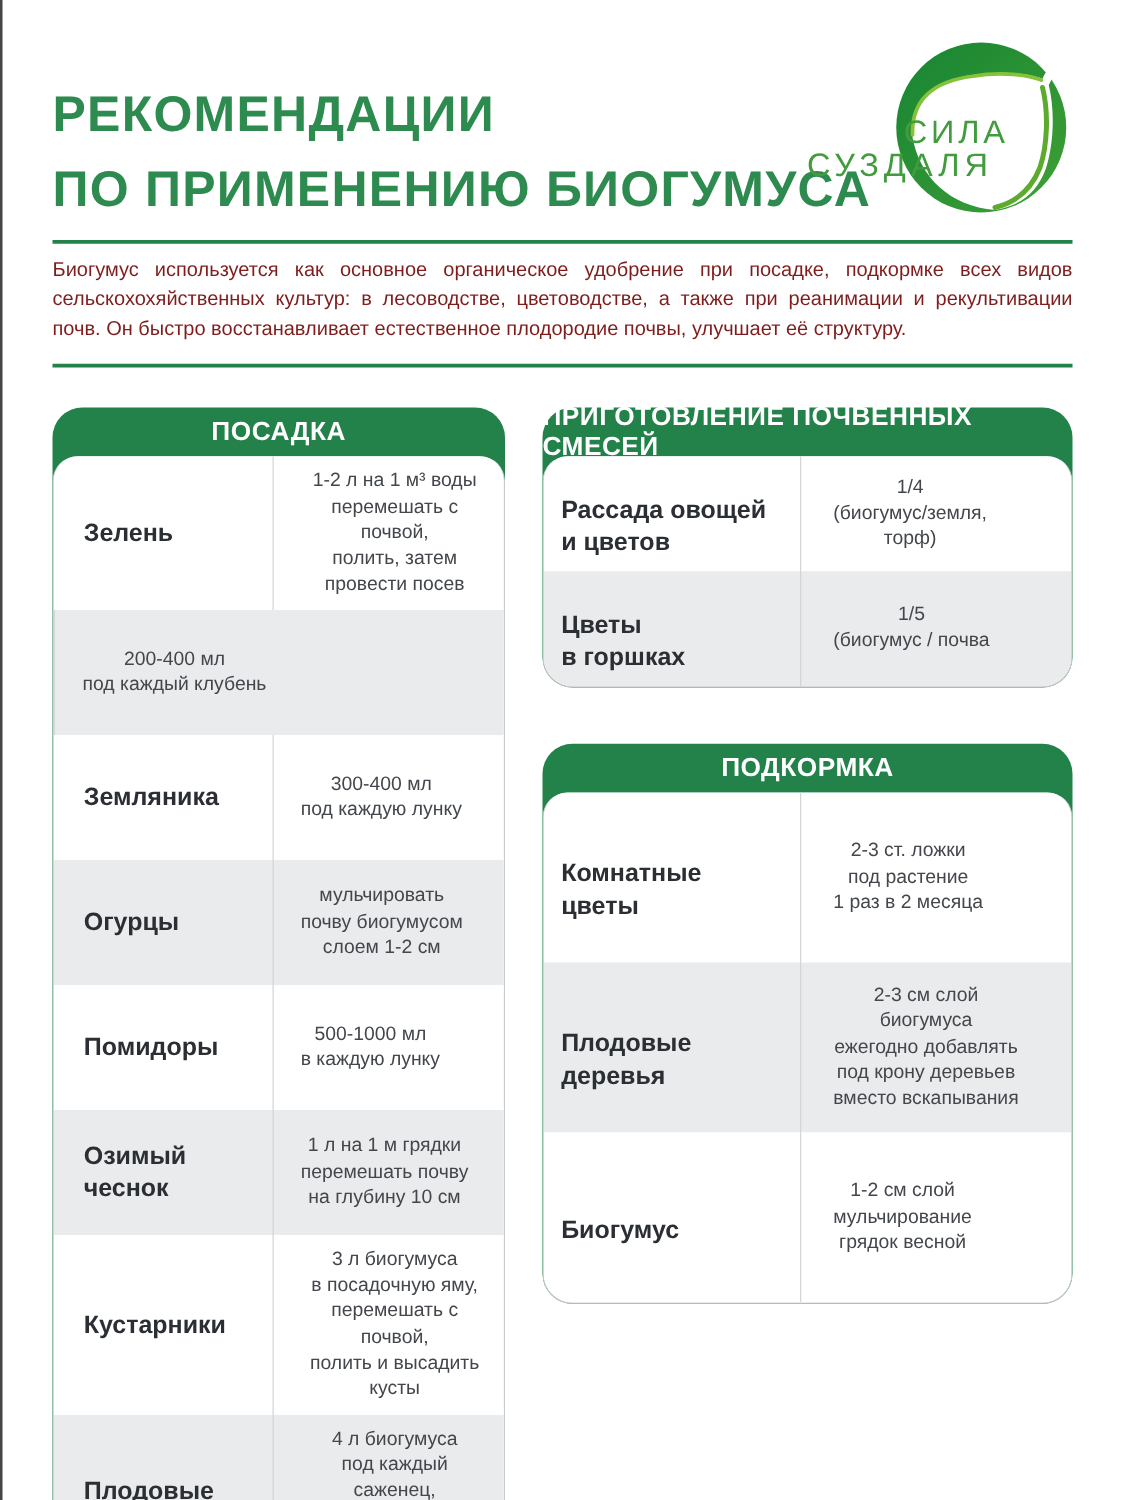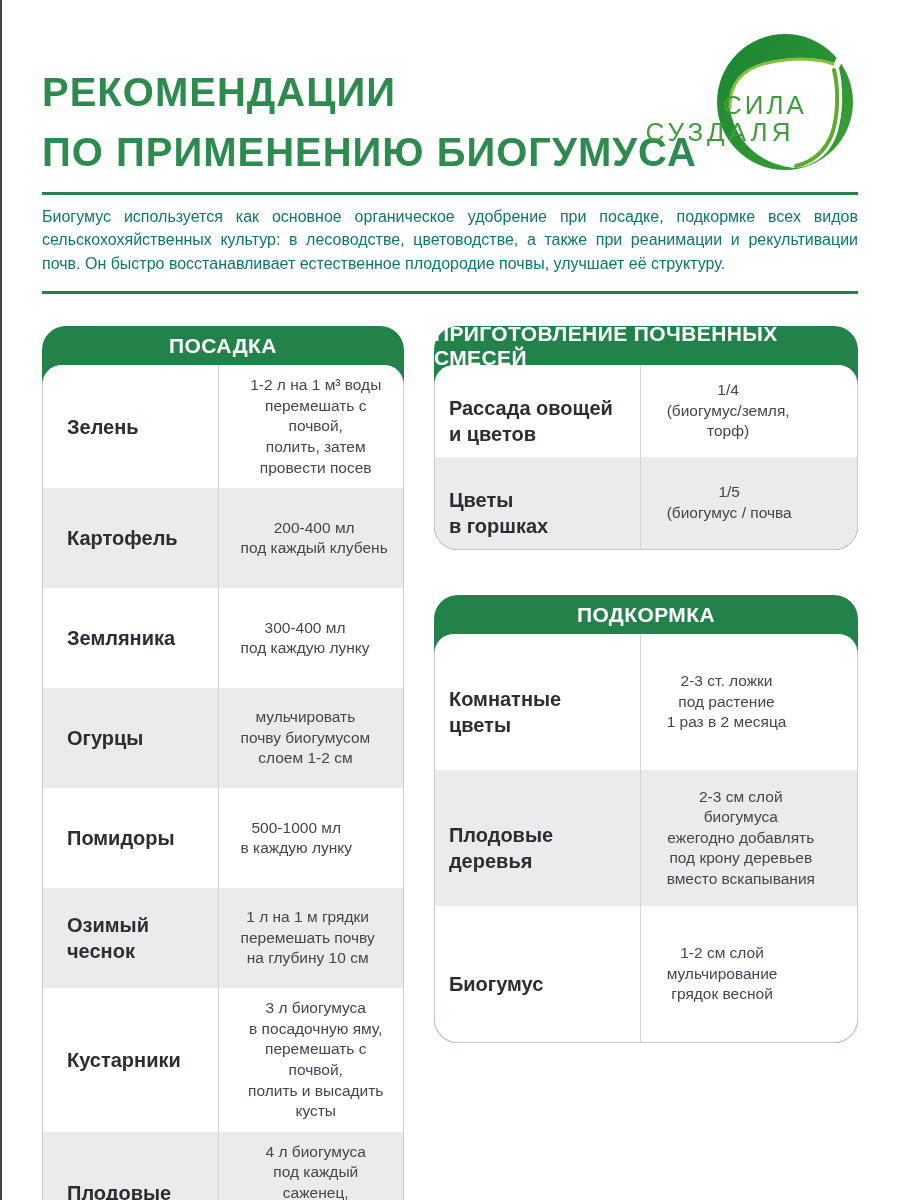--- a/index.html
+++ b/index.html
@@ -21,21 +21,21 @@
   .title{
     position:absolute;left:0;top:62px;
     color:var(--title-green);font-size:40px;font-weight:bold;
     letter-spacing:1px;line-height:1.5;white-space:pre-line;
   }
   .logo{position:absolute;right:0;top:30px;width:210px;height:160px;}
   .logo svg{overflow:visible;}
   .green-line{height:3px;background:var(--green);border:none;}
   .intro{
     margin:10px 0 16px 0;
-    font-size:16px;line-height:1.46;color:#0f766e;text-align:justify;
+    font-size:16px;line-height:1.46;color:#7f1d1d;text-align:justify;
   }
   .tables{display:flex;gap:30px;margin-top:32px;}
   .col-left{width:396px;}
   .col-right{width:464px;}
   .card{background:var(--green);border-radius:24px;}
   .card + .card{margin-top:45px;}
   .card-header{
     height:39px;display:flex;align-items:center;justify-content:center;
     color:#ffffff;font-weight:bold;font-size:21px;letter-spacing:.4px;
   }
@@ -98,21 +98,20 @@
         <div class="card-header">ПОСАДКА</div>
         <div class="card-body">
             <div class="row">
               <div class="cell label">Зелень</div>
               <div class="cell value">1-2 л на 1 м³ воды
 перемешать с почвой,
 полить, затем
 провести посев</div>
             </div>
             <div class="row">
-              <div class="cell label">Картофель</div>
               <div class="cell value">200-400 мл
 под каждый клубень</div>
             </div>
             <div class="row">
               <div class="cell label">Земляника</div>
               <div class="cell value">300-400 мл
 под каждую лунку</div>
             </div>
             <div class="row">
               <div class="cell label">Огурцы</div>

